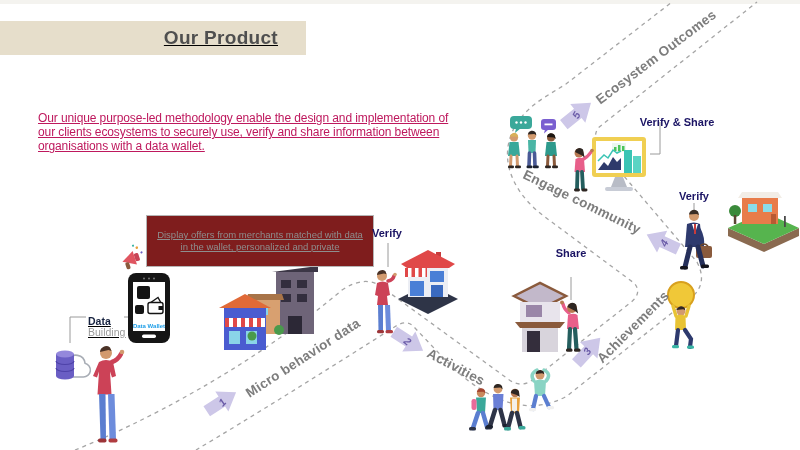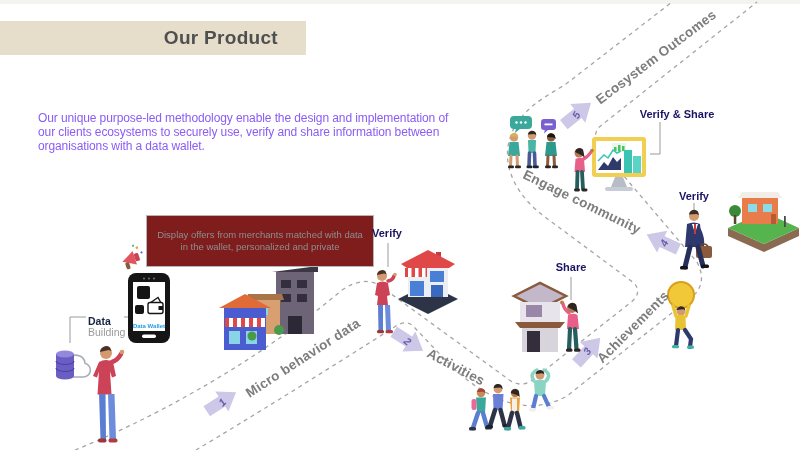--- a/index.html
+++ b/index.html
@@ -1,24 +1,24 @@
 <!DOCTYPE html>
 <html><head>
 <meta charset="utf-8">
 <style>
   html,body{margin:0;padding:0;background:#fff;}
   #canvas{position:relative;width:800px;height:450px;background:#fff;overflow:hidden;
           font-family:"Liberation Sans",sans-serif;}
-  .abs{position:absolute;}
+  .abs{position:absolute;text-decoration:underline;}
   #topstrip{left:0;top:0;width:800px;height:4px;background:#f4f3ef;}
   #banner{left:0;top:21px;width:306px;height:34px;background:#e6decb;
           display:flex;align-items:center;justify-content:flex-end;padding-right:28px;box-sizing:border-box;}
   #banner span{font-size:19px;font-weight:bold;color:#4f4f4f;letter-spacing:.3px;}
   #title{left:38px;top:70px;width:520px;font-size:23px;font-weight:bold;color:#4a4a4a;letter-spacing:.2px;}
-  .para{left:38px;width:430px;font-size:12px;line-height:1.18;color:#8b5cf6;letter-spacing:-.1px;}
+  .para{left:38px;width:430px;font-size:12px;line-height:1.18;color:#be185d;letter-spacing:-.1px;}
   #para1{top:111px;}
   #para2{top:169px;}
   #callout{left:146px;top:215px;width:228px;height:52px;border:1px solid #b5b5b5;background:#7f1d1d;
            box-sizing:border-box;display:flex;align-items:center;justify-content:center;text-align:center;
            font-size:9.5px;line-height:1.25;color:#8e8e8e;padding:2px 8px;}
   .road-label{position:absolute;font-weight:bold;color:#7d7d7d;font-size:13.5px;white-space:nowrap;letter-spacing:.3px;}
   .tag{position:absolute;font-weight:bold;color:#1b1464;font-size:11px;white-space:nowrap;transform:translate(-50%,-50%);}
   .num{position:absolute;font-weight:bold;font-style:italic;color:#6b5ca8;font-size:10.5px;}
   #acct{left:88px;top:304px;line-height:11px;margin-top:12px;}
   #acct .l1{font-size:10.5px;font-weight:bold;color:#16223f;}
@@ -350,17 +350,17 @@
   <div class="road-label" style="left:582px;top:202px;transform:translate(-50%,-50%) rotate(26deg);">Engage community</div>
   <div class="road-label" style="left:656px;top:57px;transform:translate(-50%,-50%) rotate(-37deg);">Ecosystem Outcomes</div>
 
   <div class="num" style="left:219px;top:396px;transform:rotate(-45deg);">1</div>
   <div class="num" style="left:405px;top:335px;transform:rotate(40deg);">2</div>
   <div class="num" style="left:584px;top:345px;transform:rotate(-55deg);">3</div>
   <div class="num" style="left:661px;top:237px;transform:rotate(-65deg);">4</div>
   <div class="num" style="left:573px;top:109px;transform:rotate(-60deg);">5</div>
 
   <div class="tag" style="left:387px;top:233px;">Verify</div>
-  <div class="tag" style="left:571px;top:267px;">Share</div>
-  <div class="tag" style="left:677px;top:114px;">Verify &amp; Share</div>
+  <div class="tag" style="left:571px;top:253px;">Share</div>
+  <div class="tag" style="left:677px;top:122px;">Verify &amp; Share</div>
   <div class="tag" style="left:694px;top:196px;">Verify</div>
 
 </div>
 
 </body></html>

